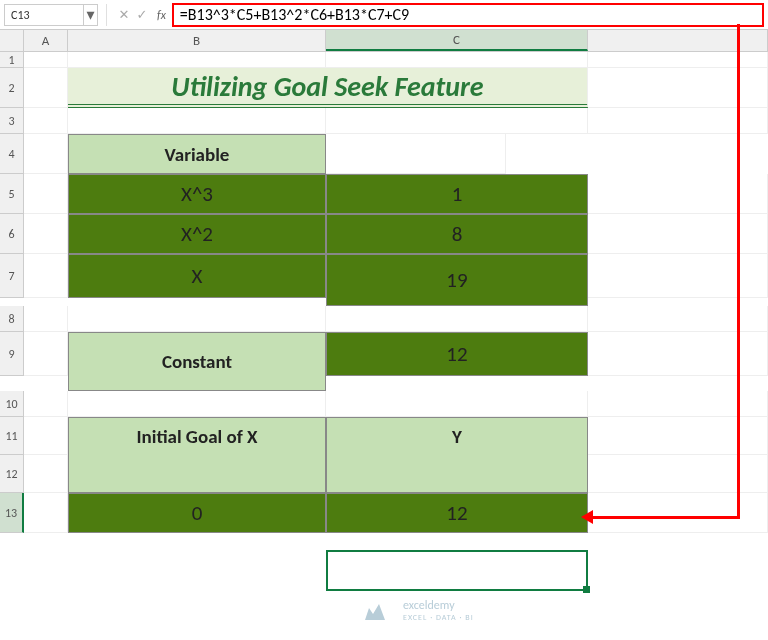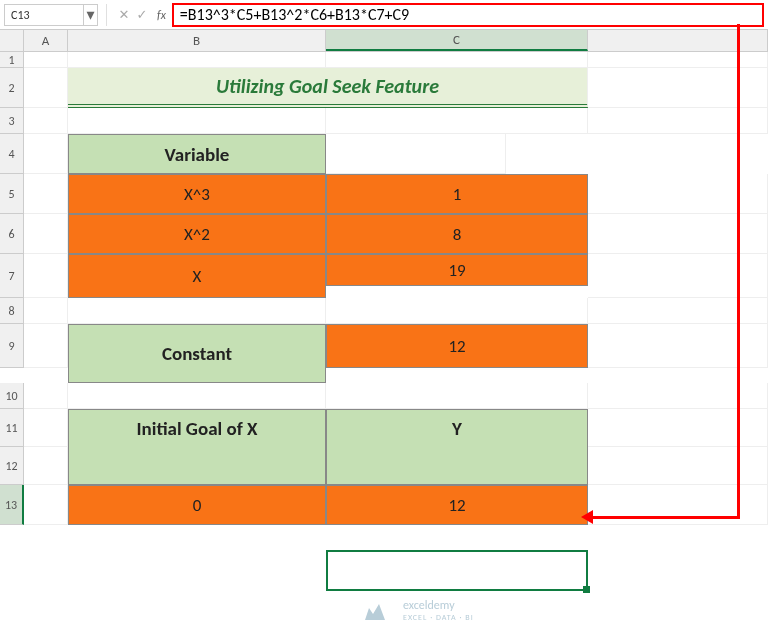--- a/index.html
+++ b/index.html
@@ -33,25 +33,25 @@
     .grid { position: relative; }
     .row { display: flex; }
     .rh { width: 24px; background: #f0f0f0; border-right: 1px solid #ccc; border-bottom: 1px solid #ccc; font-size: 12px; color: #555; display: flex; align-items: center; justify-content: center; }
     .rh.selected { background: #d0e0d0; border-right: 2px solid #107c41; }
     .cell { border-bottom: 1px solid #eee; border-right: 1px solid #eee; display: flex; align-items: center; justify-content: center; font-size: 17px; color: #222; }
 
     .wA { width: 44px; } .wB { width: 258px; } .wC { width: 262px; } .wD { width: 180px; }
     .h-sm { height: 26px; } .h-md { height: 40px; } .h-st { height: 16px; }
 
     .title-cell {
-      background: #e7f0d9; color: #2a7a3a; font-weight: bold; font-size: 20px; font-style: italic;
+      background: #e7f0d9; color: #2a7a3a; font-weight: bold; font-size: 28px; font-style: italic;
       border-bottom: 4px double #2a7a3a; justify-content: center;
     }
     .hdr { background: #c5e0b4; font-weight: bold; font-size: 19px; border: 1px solid #888 !important; }
-    .data { background: #f97316; border: 1px solid #888 !important; font-size: 17px; }
+    .data { background: #4d7c0f; border: 1px solid #888 !important; font-size: 21px; }
     .ghost { border-bottom: 1px solid #eee; border-right: 1px solid #eee; }
 
     .sel-cell {
       position: absolute; border: 2px solid #107c41; pointer-events: none;
       left: 326px; top: 498px; width: 262px; height: 41px; background: transparent;
     }
     .sel-handle { position: absolute; right: -4px; bottom: -4px; width: 7px; height: 7px; background: #107c41; }
 
     .arrow-line-v { position: absolute; border-right: 3px solid #ff0000; right: 28px; top: 24px; height: 494px; }
     .arrow-line-h { position: absolute; border-bottom: 3px solid #ff0000; right: 28px; top: 516px; width: 148px; }
@@ -127,21 +127,21 @@
     <div class="rh h-md">6</div>
     <div class="cell wA h-md ghost"></div>
     <div class="cell wB h-md data">X^2</div>
     <div class="cell wC h-md data">8</div>
     <div class="cell wD h-md ghost"></div>
   </div>
   <div class="row">
     <div class="rh" style="height:44px">7</div>
     <div class="cell wA ghost" style="height:44px"></div>
     <div class="cell wB data" style="height:44px">X</div>
-    <div class="cell wC data" style="height:32px">19</div>
+    <div class="cell wC data" style="height:52px">19</div>
     <div class="cell wD ghost" style="height:44px"></div>
   </div>
 
   <div class="row">
       <div class="rh h-sm">8</div>
       <div class="cell wA h-sm ghost"></div>
       <div class="cell wB h-sm ghost"></div>
       <div class="cell wC h-sm ghost"></div>
       <div class="cell wD h-sm ghost"></div>
     </div>

